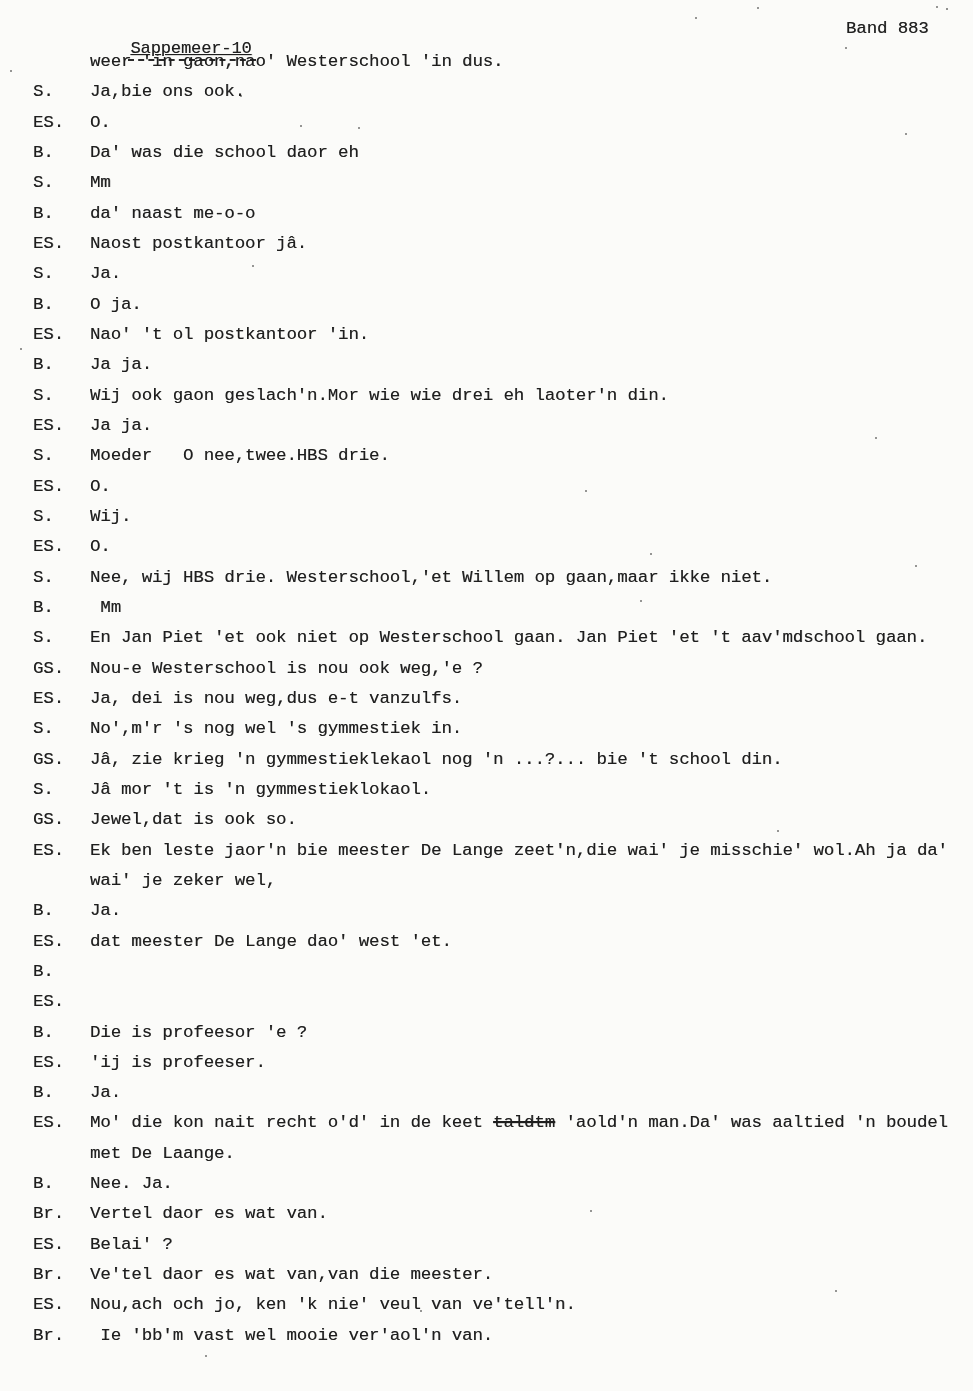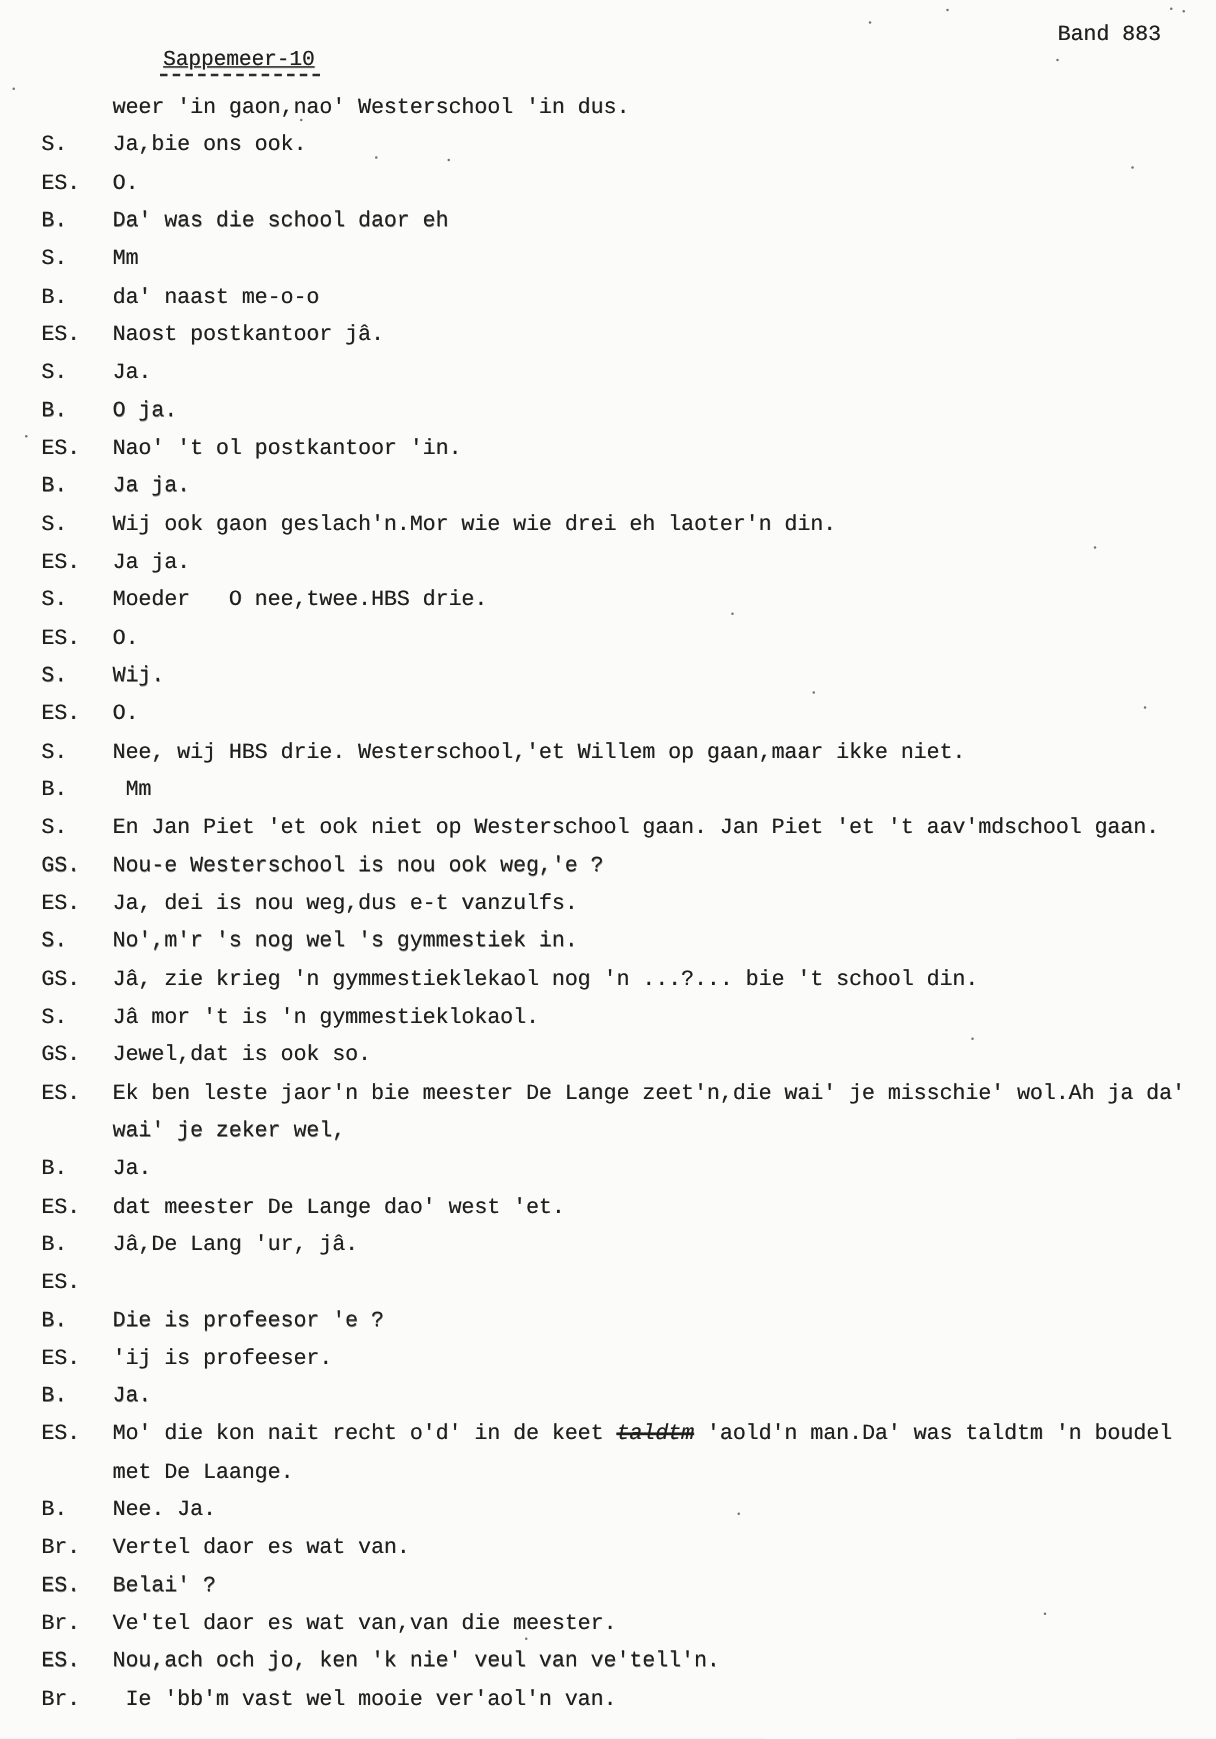--- a/index.html
+++ b/index.html
@@ -35,21 +35,20 @@
     font-size: 17.4px;
     letter-spacing: -0.1px;
     white-space: pre;
     margin-left: 22px;
   }
   .lines {
     position: absolute;
     left: 0;
     top: 47px;
     width: 957px;
-    margin-top: 25px;
   }
   .row {
     position: relative;
     height: 30.34px;
     white-space: pre;
     font-size: 17.4px;
     letter-spacing: -0.1px;
   }
   .speaker {
     position: absolute;
@@ -59,21 +58,20 @@
   }
   .line-text {
     position: absolute;
     left: 90px;
     top: 0;
     line-height: 30.34px;
   }
   .struck {
     text-decoration: line-through;
     text-decoration-thickness: 2px;
-    font-style: italic;
   }
   .speck {
     position: absolute;
     background: #2a2a2a;
     border-radius: 50%;
     opacity: 0.65;
   }
 </style>
 </head>
 <body>
@@ -110,26 +108,26 @@
       <div class="row"><span class="speaker">GS.</span><span class="line-text">Nou-e Westerschool is nou ook weg,'e ?</span></div>
       <div class="row"><span class="speaker">ES.</span><span class="line-text">Ja, dei is nou weg,dus e-t vanzulfs.</span></div>
       <div class="row"><span class="speaker">S.</span><span class="line-text">No',m'r 's nog wel 's gymmestiek in.</span></div>
       <div class="row"><span class="speaker">GS.</span><span class="line-text">Jâ, zie krieg 'n gymmestieklekaol nog 'n ...?... bie 't school din.</span></div>
       <div class="row"><span class="speaker">S.</span><span class="line-text">Jâ mor 't is 'n gymmestieklokaol.</span></div>
       <div class="row"><span class="speaker">GS.</span><span class="line-text">Jewel,dat is ook so.</span></div>
       <div class="row"><span class="speaker">ES.</span><span class="line-text">Ek ben leste jaor'n bie meester De Lange zeet'n,die wai' je misschie' wol.Ah ja da'</span></div>
       <div class="row"><span class="speaker"></span><span class="line-text">wai' je zeker wel,</span></div>
       <div class="row"><span class="speaker">B.</span><span class="line-text">Ja.</span></div>
       <div class="row"><span class="speaker">ES.</span><span class="line-text">dat meester De Lange dao' west 'et.</span></div>
-      <div class="row"><span class="speaker">B.</span><span class="line-text">Jâ,De Lang 'ur, jâ.</span></div>
+      <div class="row"><span class="speaker">B.</span></div>
       <div class="row"><span class="speaker">ES.</span></div>
       <div class="row"><span class="speaker">B.</span><span class="line-text">Die is profeesor 'e ?</span></div>
       <div class="row"><span class="speaker">ES.</span><span class="line-text">'ij is profeeser.</span></div>
       <div class="row"><span class="speaker">B.</span><span class="line-text">Ja.</span></div>
-      <div class="row"><span class="speaker">ES.</span><span class="line-text"><span>Mo' die kon nait recht o'd' in de keet </span><span class="struck">taldtm</span><span> 'aold'n man.Da' was taldtm 'n boudel</span></span></div>
+      <div class="row"><span class="speaker">ES.</span><span class="line-text"><span>Mo' die kon nait recht o'd' in de keet </span><span class="struck">taldtm</span><span> 'aold'n man.Da' was aaltied 'n boudel</span></span></div>
       <div class="row"><span class="speaker"></span><span class="line-text">met De Laange.</span></div>
       <div class="row"><span class="speaker">B.</span><span class="line-text">Nee. Ja.</span></div>
       <div class="row"><span class="speaker">Br.</span><span class="line-text">Vertel daor es wat van.</span></div>
       <div class="row"><span class="speaker">ES.</span><span class="line-text">Belai' ?</span></div>
       <div class="row"><span class="speaker">Br.</span><span class="line-text">Ve'tel daor es wat van,van die meester.</span></div>
       <div class="row"><span class="speaker">ES.</span><span class="line-text">Nou,ach och jo, ken 'k nie' veul van ve'tell'n.</span></div>
       <div class="row"><span class="speaker">Br.</span><span class="line-text"> Ie 'bb'm vast wel mooie ver'aol'n van.</span></div>
     </div>
 
   <div class="speck" style="left:757px;top:7px;width:2px;height:2px;"></div>

